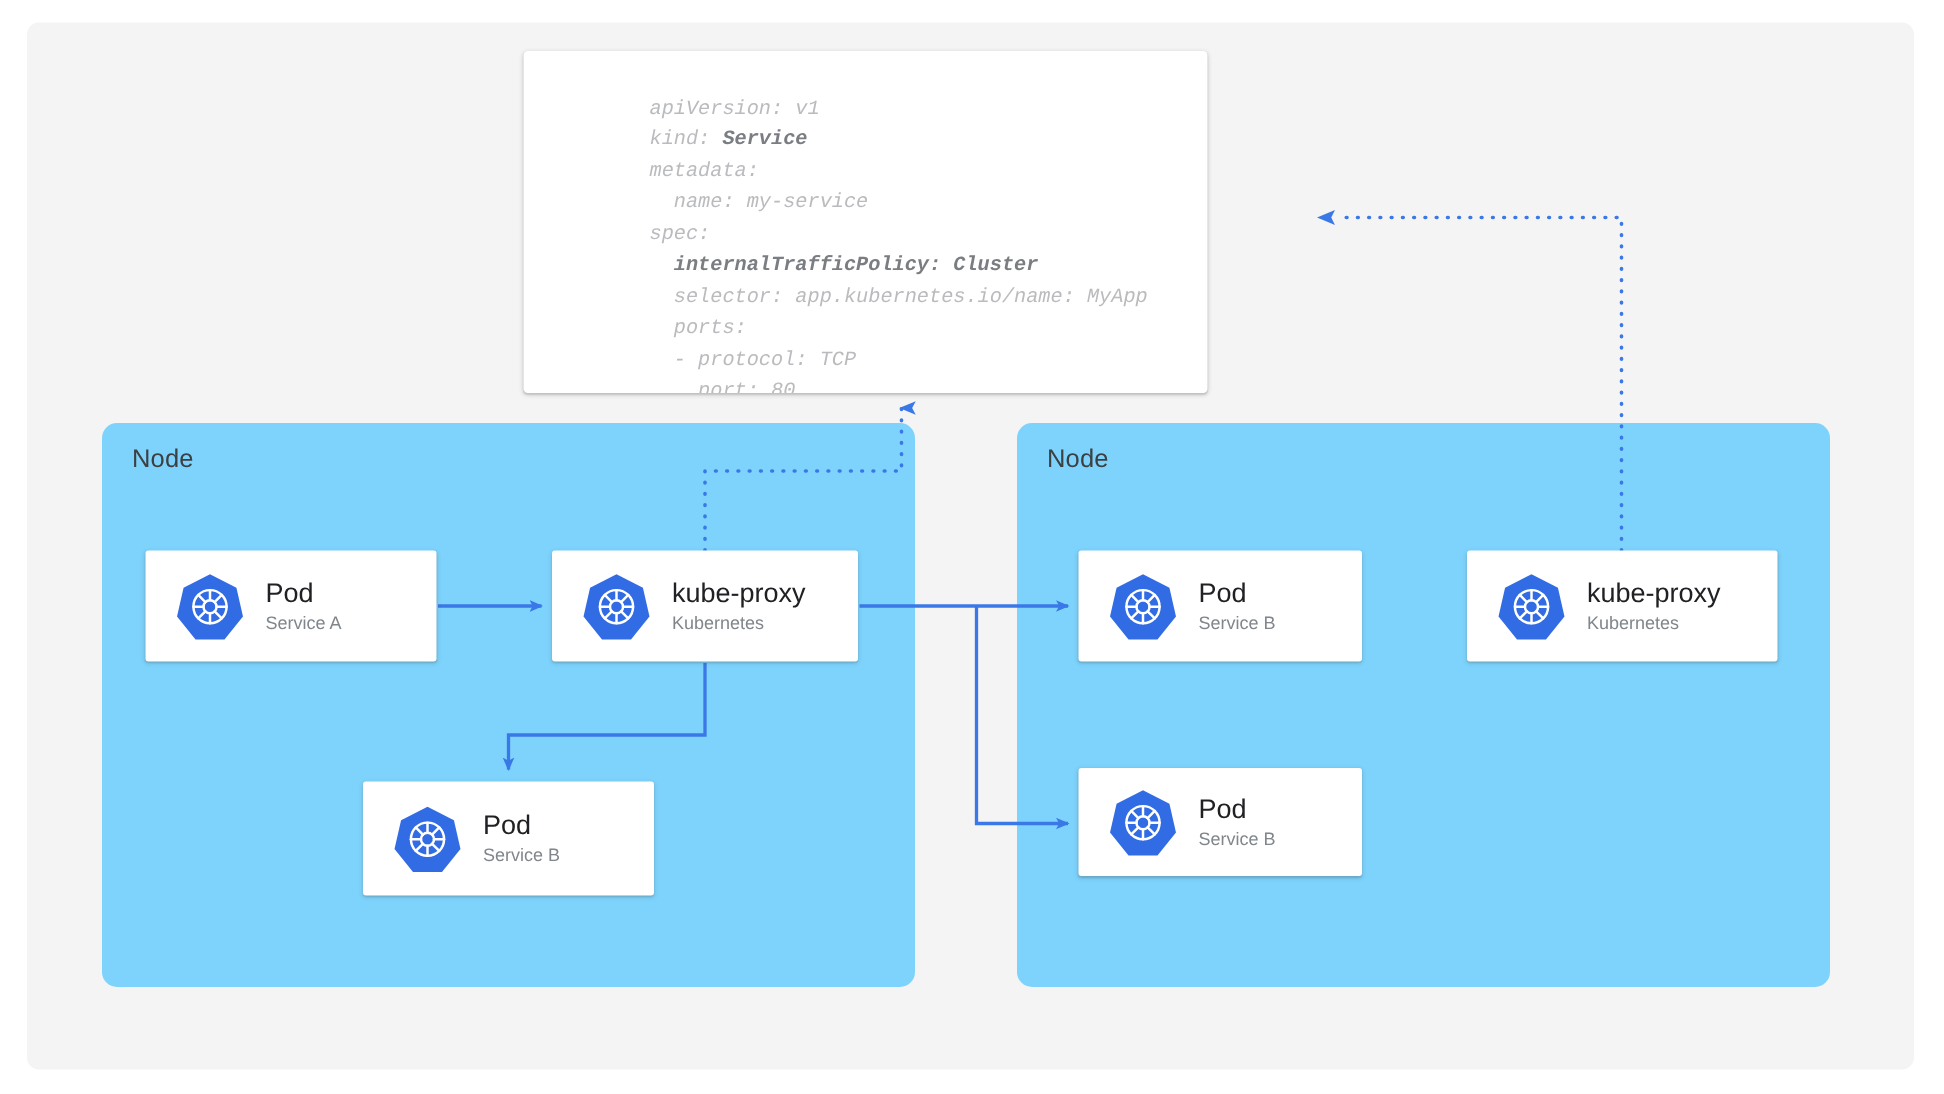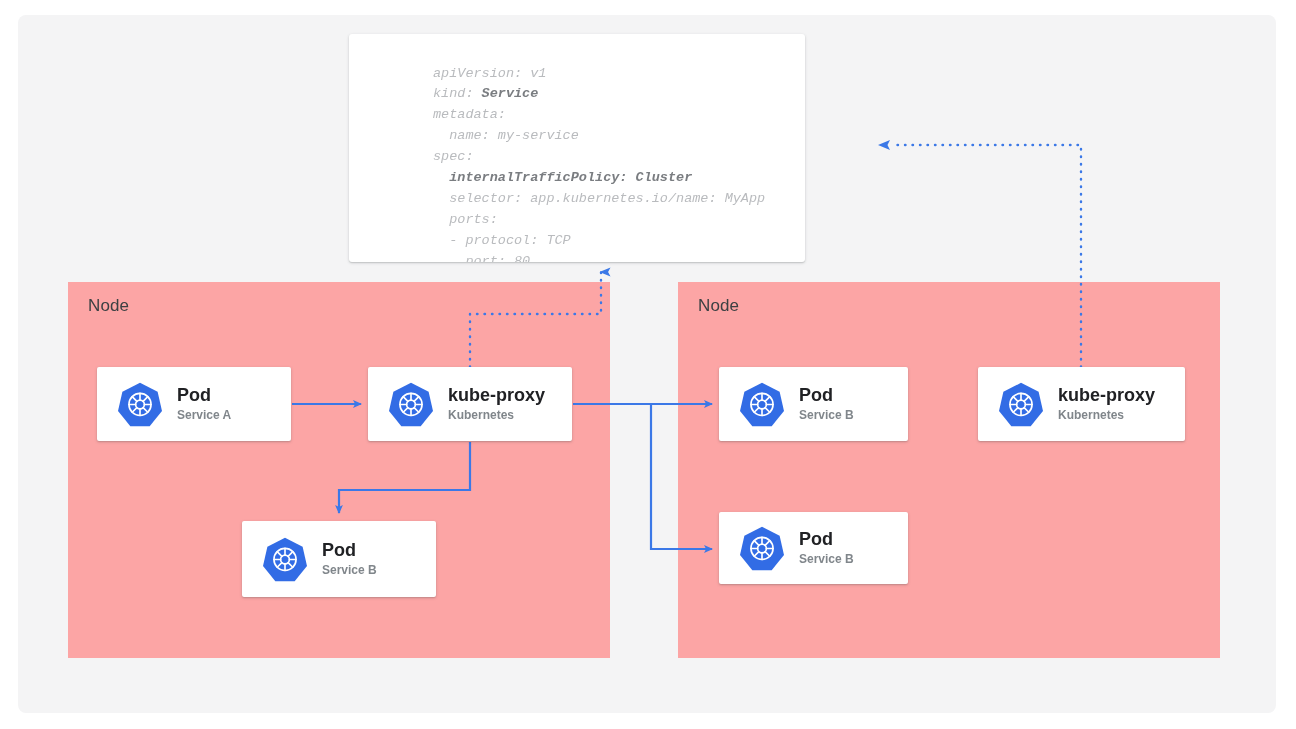--- a/index.html
+++ b/index.html
@@ -21,22 +21,22 @@
     left: 18px;
     top: 15px;
     width: 1258px;
     height: 698px;
     background: #f4f4f5;
     border-radius: 8px;
   }
   
   .node-box {
     position: absolute;
-    background: #fca5a5;
-    border-radius: 0;
+    background: #7dd3fc;
+    border-radius: 10px;
   }
   #node-left  { left: 68px;  top: 282px; width: 542px; height: 376px; }
   #node-right { left: 678px; top: 282px; width: 542px; height: 376px; }
   .node-label {
     position: absolute;
     left: 20px;
     top: 14px;
     font-size: 17px;
     color: #3c4043;
     letter-spacing: .1px;
@@ -71,21 +71,20 @@
     color: #7a7d81;
   }
   
   .card {
     position: absolute;
     background: #ffffff;
     border-radius: 2px;
     box-shadow: 0 1px 3px rgba(60,64,67,.26), 0 1px 1px rgba(60,64,67,.10);
     display: flex;
     align-items: center;
-    font-weight: bold;
   }
   .card .k8s-icon {
     position: absolute;
     left: 20px;
     top: 50%;
     transform: translateY(-50%);
     width: 46px;
     height: 46px;
   }
   .card .card-text {

